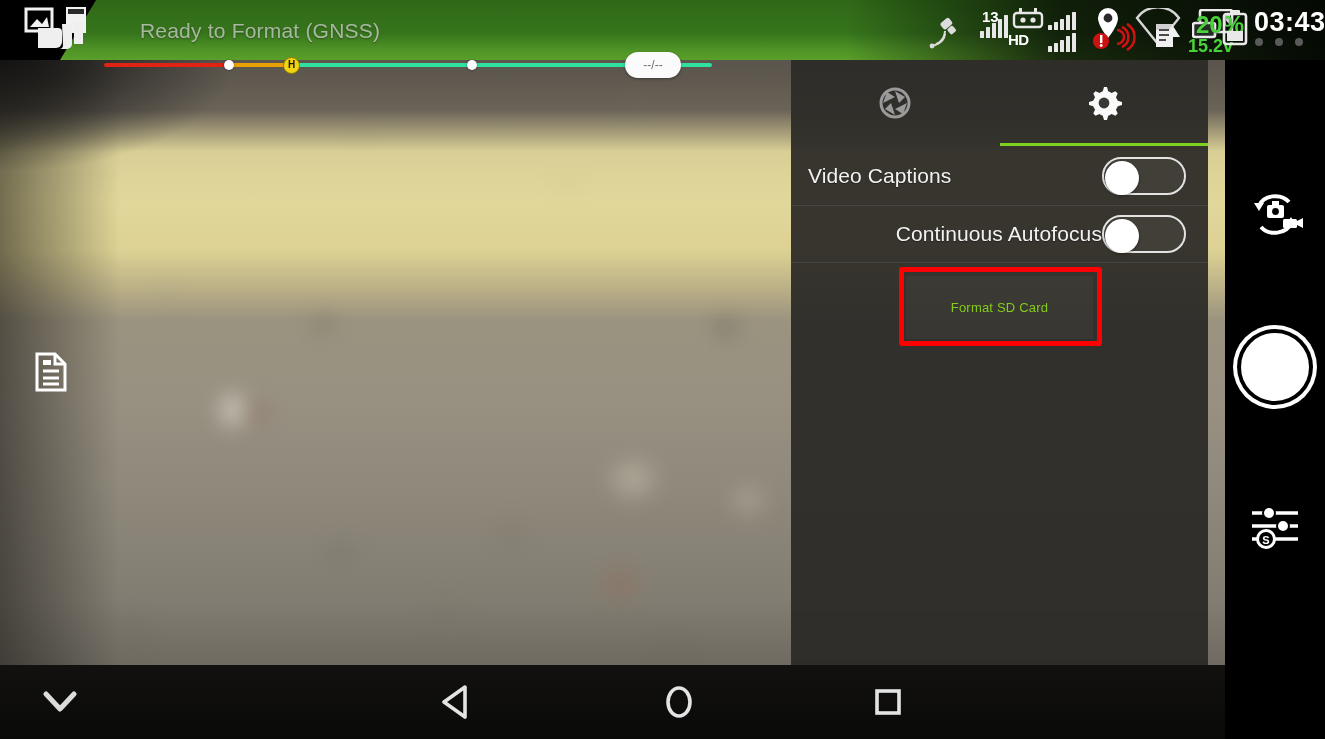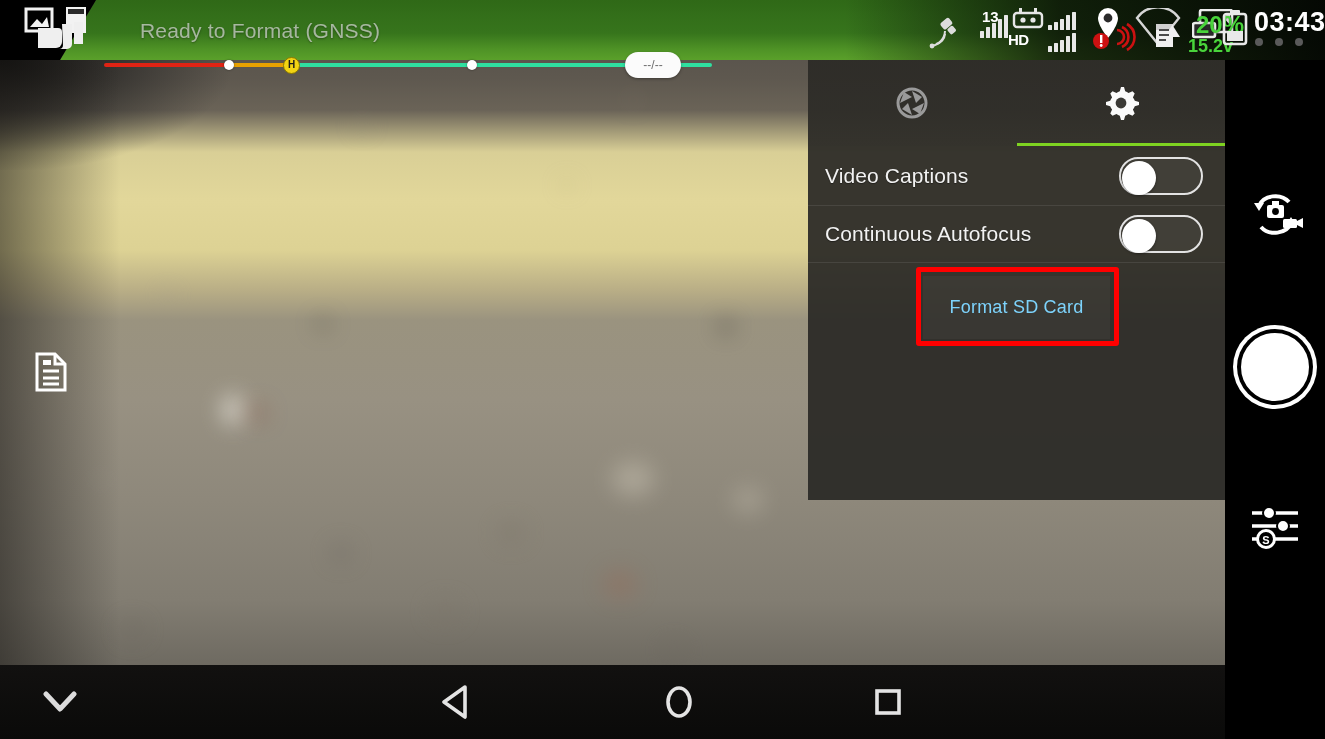--- a/index.html
+++ b/index.html
@@ -122,21 +122,21 @@
     position:absolute; left:625px; top:-6px; width:56px; height:26px; border-radius:13px;
     background:#fbfbfb; color:#6e6e6e; font-size:12px; text-align:center; line-height:26px;
     box-shadow:0 1px 3px rgba(0,0,0,.35);
   }
 
   
   #doc-icon-btn { position:absolute; left:33px; top:352px; width:36px; height:40px; }
 
   
   #settings-panel {
-    position:absolute; left:808px; top:60px; width:417px; height:440px;
+    position:absolute; left:791px; top:60px; width:417px; height:605px;
     background:rgba(42,41,38,.93);
   }
   #panel-tabs { position:relative; height:86px; width:100%;
     background:linear-gradient(to bottom, rgba(48,46,41,.55), rgba(52,50,44,.55)); }
   .tab {
     position:absolute; top:0; width:50%; height:86px;
     display:flex; align-items:center; justify-content:center;
   }
   #tab-photo { left:0; }
   #tab-settings { left:50%; }
@@ -159,34 +159,34 @@
   .toggle.off { background:rgba(255,255,255,.05); border:2px solid #e3e3e3; }
   .toggle.on  { background:#4cd964; border:2px solid #4cd964; }
   .toggle .knob {
     position:absolute; top:2px; width:34px; height:34px; border-radius:50%;
     background:#fff; box-shadow:0 1px 3px rgba(0,0,0,.4);
   }
   .toggle.off .knob { left:1px; }
   .toggle.on  .knob { right:1px; }
 
   #row-video-captions { height:59px; border-top:none; }
-  #row-autofocus { height:57px; }
+  #row-autofocus { height:57px;text-align:right; }
   #row-distortion { height:57px; }
 
   #format-row {
     position:relative; height:90px; border-top:1px solid rgba(255,255,255,.085);
     display:flex; align-items:center; justify-content:center;
   }
   #format-highlight {
     position:absolute; left:108px; top:4px; width:203px; height:79px;
     border:5px solid #ff0000; border-radius:3px; pointer-events:none;
   }
   #format-sd-button {
     width:187px; height:63px; border:none; background:rgba(255,255,255,.035);
-    color:#7dd3fc; font-size:18px; font-family:"Liberation Sans", sans-serif;
+    color:#84cc16; font-size:13px; font-family:"Liberation Sans", sans-serif;
     letter-spacing:.2px; cursor:pointer;
   }
   #panel-rest { flex:1; }
 
   
   #right-rail {
     position:absolute; left:1225px; top:60px; width:100px; height:605px; background:#000;
   }
   #switch-mode-btn { position:absolute; left:22px; top:129px; width:56px; height:50px; }
   #shutter-btn {

